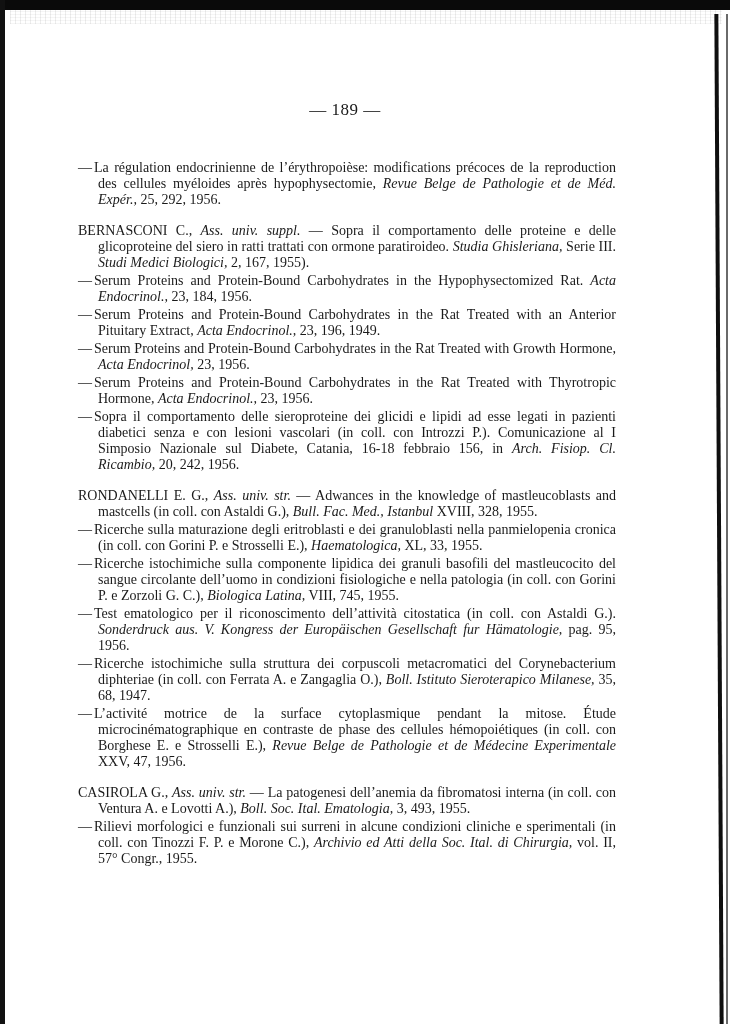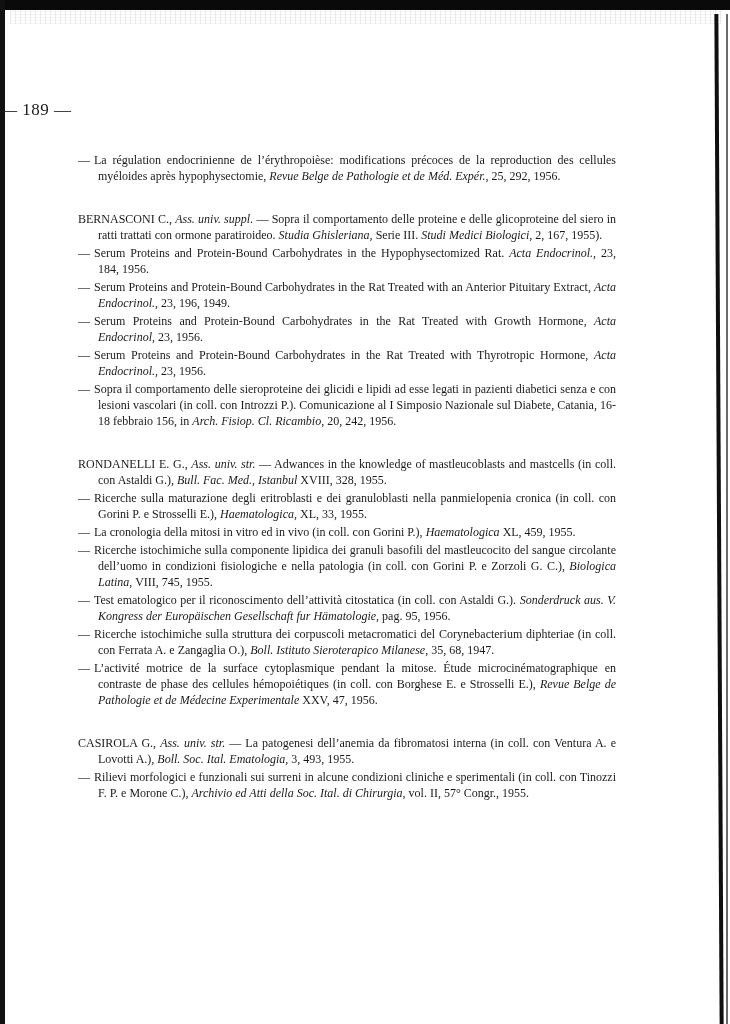--- a/index.html
+++ b/index.html
@@ -25,33 +25,33 @@
     position: absolute; left: 717px; top: 14px; width: 4px; height: 1010px; background: #0f0f0f;
     transform: skewX(0.3deg);
   }
   .scan-right-outer {
     position: absolute; left: 726px; top: 14px; width: 2px; height: 1010px; background: #6a6a6a;
   }
   .page {
     position: absolute; left: 0; top: 0; width: 730px; height: 1024px;
   }
   .page-number {
-    position: absolute; top: 100px; left: 0; width: 690px; 
+    position: absolute; top: 100px; left: 0; width: 690px; text-align: center;
     font-family: "Liberation Serif", "DejaVu Serif", serif;
     font-size: 17px; letter-spacing: 0.5px;
   }
   .content {
-    position: absolute; left: 78px; top: 152px; width: 538px;
+    position: absolute; left: 78px; top: 160px; width: 538px;
     font-family: "Liberation Serif", "DejaVu Serif", serif;
-    font-size: 12px; line-height: 16px;
+    font-size: 14px; line-height: 16px;
   }
   .entry {
     padding-left: 20px; text-indent: -20px; text-align: justify; margin: 0 0 2px 0;
   }
-  .entry.gap-before { margin-top: 27px; }
+  .entry.gap-before { margin-top: 15px; }
   .entry .it { font-style: italic; }
   .dash { display: inline-block; width: 16px; text-indent: 0; }
 </style>
 </head>
 <body>
 
 <div class="page">
   <div class="scan-top"></div>
   <div class="scan-top-noise"></div>
   <div class="scan-left"></div>
@@ -63,21 +63,20 @@
   <div class="content" id="content">
       <p class="entry"><span class="dash">—</span><span>La régulation endocrinienne de l’érythropoièse: modifications précoces de la reproduction des cellules myéloides après hypophysectomie, </span><span class="it">Revue Belge de Pathologie et de Méd. Expér.,</span><span> 25, 292, 1956.</span></p>
       <p class="entry gap-before"><span>BERNASCONI C., </span><span class="it">Ass. univ. suppl.</span><span> — Sopra il comportamento delle proteine e delle glicoproteine del siero in ratti trattati con ormone paratiroideo. </span><span class="it">Studia Ghisleriana,</span><span> Serie III. </span><span class="it">Studi Medici Biologici,</span><span> 2, 167, 1955).</span></p>
       <p class="entry"><span class="dash">—</span><span>Serum Proteins and Protein-Bound Carbohydrates in the Hypophysectomized Rat. </span><span class="it">Acta Endocrinol.,</span><span> 23, 184, 1956.</span></p>
       <p class="entry"><span class="dash">—</span><span>Serum Proteins and Protein-Bound Carbohydrates in the Rat Treated with an Anterior Pituitary Extract, </span><span class="it">Acta Endocrinol.,</span><span> 23, 196, 1949.</span></p>
       <p class="entry"><span class="dash">—</span><span>Serum Proteins and Protein-Bound Carbohydrates in the Rat Treated with Growth Hormone, </span><span class="it">Acta Endocrinol,</span><span> 23, 1956.</span></p>
       <p class="entry"><span class="dash">—</span><span>Serum Proteins and Protein-Bound Carbohydrates in the Rat Treated with Thyrotropic Hormone, </span><span class="it">Acta Endocrinol.,</span><span> 23, 1956.</span></p>
       <p class="entry"><span class="dash">—</span><span>Sopra il comportamento delle sieroproteine dei glicidi e lipidi ad esse legati in pazienti diabetici senza e con lesioni vascolari (in coll. con Introzzi P.). Comunicazione al I Simposio Nazionale sul Diabete, Catania, 16-18 febbraio 156, in </span><span class="it">Arch. Fisiop. Cl. Ricambio,</span><span> 20, 242, 1956.</span></p>
       <p class="entry gap-before"><span>RONDANELLI E. G., </span><span class="it">Ass. univ. str.</span><span> — Adwances in the knowledge of mastleucoblasts and mastcells (in coll. con Astaldi G.), </span><span class="it">Bull. Fac. Med., Istanbul</span><span> XVIII, 328, 1955.</span></p>
       <p class="entry"><span class="dash">—</span><span>Ricerche sulla maturazione degli eritroblasti e dei granuloblasti nella panmielopenia cronica (in coll. con Gorini P. e Strosselli E.), </span><span class="it">Haematologica,</span><span> XL, 33, 1955.</span></p>
-      <p class="entry"><span class="dash">—</span><span>La cronologia della mitosi in vitro ed in vivo (in coll. con Gorini P.), </span><span class="it">Haematologica</span><span> XL, 459, 1955.</span></p>
       <p class="entry"><span class="dash">—</span><span>Ricerche istochimiche sulla componente lipidica dei granuli basofili del mastleucocito del sangue circolante dell’uomo in condizioni fisiologiche e nella patologia (in coll. con Gorini P. e Zorzoli G. C.), </span><span class="it">Biologica Latina,</span><span> VIII, 745, 1955.</span></p>
       <p class="entry"><span class="dash">—</span><span>Test ematologico per il riconoscimento dell’attività citostatica (in coll. con Astaldi G.). </span><span class="it">Sonderdruck aus. V. Kongress der Europäischen Gesellschaft fur Hämatologie,</span><span> pag. 95, 1956.</span></p>
       <p class="entry"><span class="dash">—</span><span>Ricerche istochimiche sulla struttura dei corpuscoli metacromatici del Corynebacterium diphteriae (in coll. con Ferrata A. e Zangaglia O.), </span><span class="it">Boll. Istituto Sieroterapico Milanese,</span><span> 35, 68, 1947.</span></p>
       <p class="entry"><span class="dash">—</span><span>L’activité motrice de la surface cytoplasmique pendant la mitose. Étude microcinématographique en contraste de phase des cellules hémopoiétiques (in coll. con Borghese E. e Strosselli E.), </span><span class="it">Revue Belge de Pathologie et de Médecine Experimentale</span><span> XXV, 47, 1956.</span></p>
       <p class="entry gap-before"><span>CASIROLA G., </span><span class="it">Ass. univ. str.</span><span> — La patogenesi dell’anemia da fibromatosi interna (in coll. con Ventura A. e Lovotti A.), </span><span class="it">Boll. Soc. Ital. Ematologia,</span><span> 3, 493, 1955.</span></p>
       <p class="entry"><span class="dash">—</span><span>Rilievi morfologici e funzionali sui surreni in alcune condizioni cliniche e sperimentali (in coll. con Tinozzi F. P. e Morone C.), </span><span class="it">Archivio ed Atti della Soc. Ital. di Chirurgia,</span><span> vol. II, 57° Congr., 1955.</span></p>
     </div>
 </div>
 
 </body></html>

